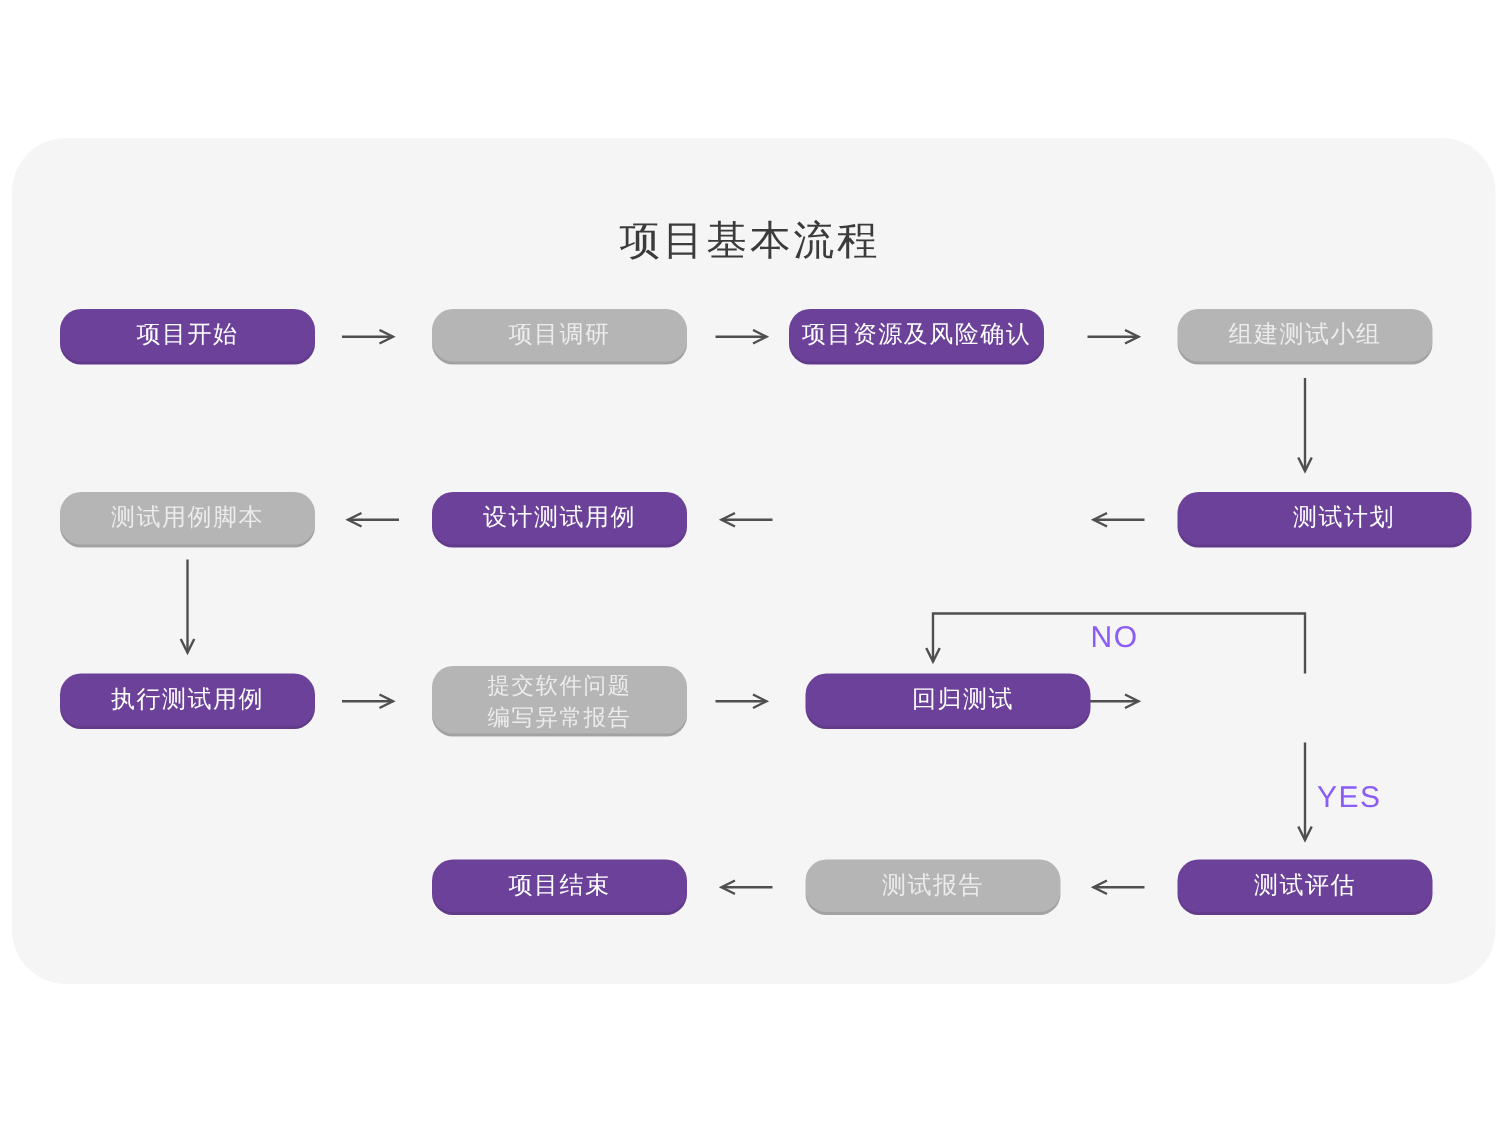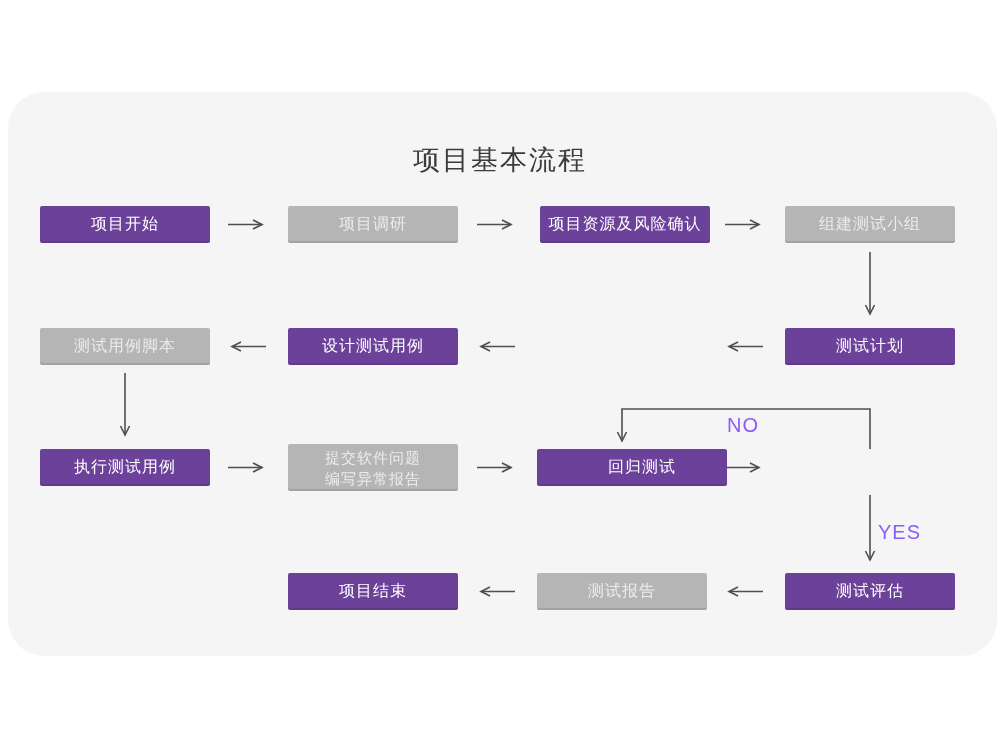--- a/index.html
+++ b/index.html
@@ -33,21 +33,21 @@
     font-size: 27px;
     font-weight: 500;
     letter-spacing: 2px;
     color: #3b3b3b;
     font-family: Liberation Mono, monospace;
   }
   .node {
     position: absolute;
     width: 170px;
     height: 37px;
-    border-radius: 2px;
+    border-radius: 14px;
     display: flex;
     align-items: center;
     justify-content: center;
     text-align: center;
     font-size: 16px;
     letter-spacing: 1px;
     white-space: pre-line;
     line-height: 1.4;
     box-shadow: inset 0 -2px 0 rgba(0,0,0,0.10);
   }
@@ -112,26 +112,26 @@
 
       <line x1="870" y1="495" x2="870" y2="560" marker-end="url(#chev)"></line>
 
       <line x1="763" y1="591.5" x2="729" y2="591.5" marker-end="url(#chev)"></line>
       <line x1="515" y1="591.5" x2="481" y2="591.5" marker-end="url(#chev)"></line>
     </g>
   </svg>
 
   <div class="node purple" style="left:40px;  top:206px;">项目开始</div>
   <div class="node gray" style="left:288px; top:206px;">项目调研</div>
-  <div class="node purple" style="left:540px; top:206px;text-align:right;">项目资源及风险确认</div>
+  <div class="node purple" style="left:526px; top:206px;text-align:right;">项目资源及风险确认</div>
   <div class="node gray" style="left:785px; top:206px;">组建测试小组</div>
 
   <div class="node gray" style="left:40px;  top:328px;">测试用例脚本</div>
   <div class="node purple" style="left:288px; top:328px;">设计测试用例</div>
-  <div class="node purple" style="left:785px; top:328px;">测试计划</div>
+  <div class="node purple" style="left:785px; top:328px;padding-left:26px;">测试计划</div>
 
   <div class="node purple" style="left:40px;  top:449px;">执行测试用例</div>
   <div class="node gray tall" style="left:288px; top:444px;">提交软件问题
 编写异常报告</div>
   <div class="node purple" style="left:537px; top:449px;padding-left:20px;">回归测试</div>
 
   <span class="decision-label" style="left:727px; top:414px;">NO</span>
   <span class="decision-label" style="left:878px; top:521px;">YES</span>
 
   <div class="node purple" style="left:288px; top:573px;">项目结束</div>

